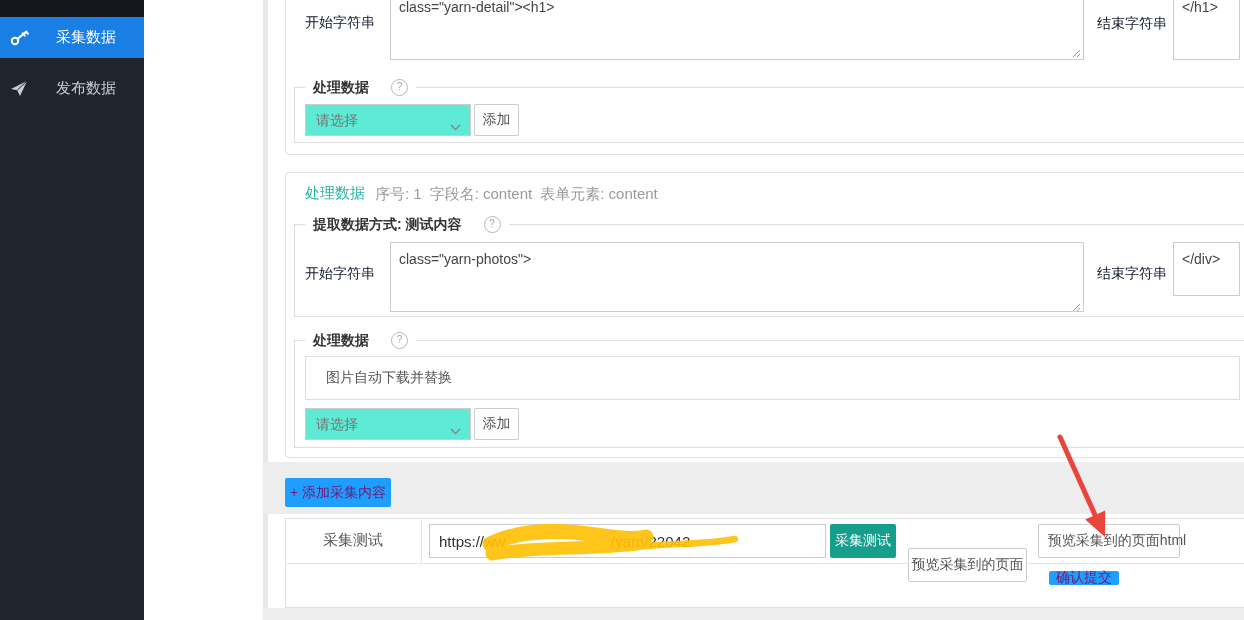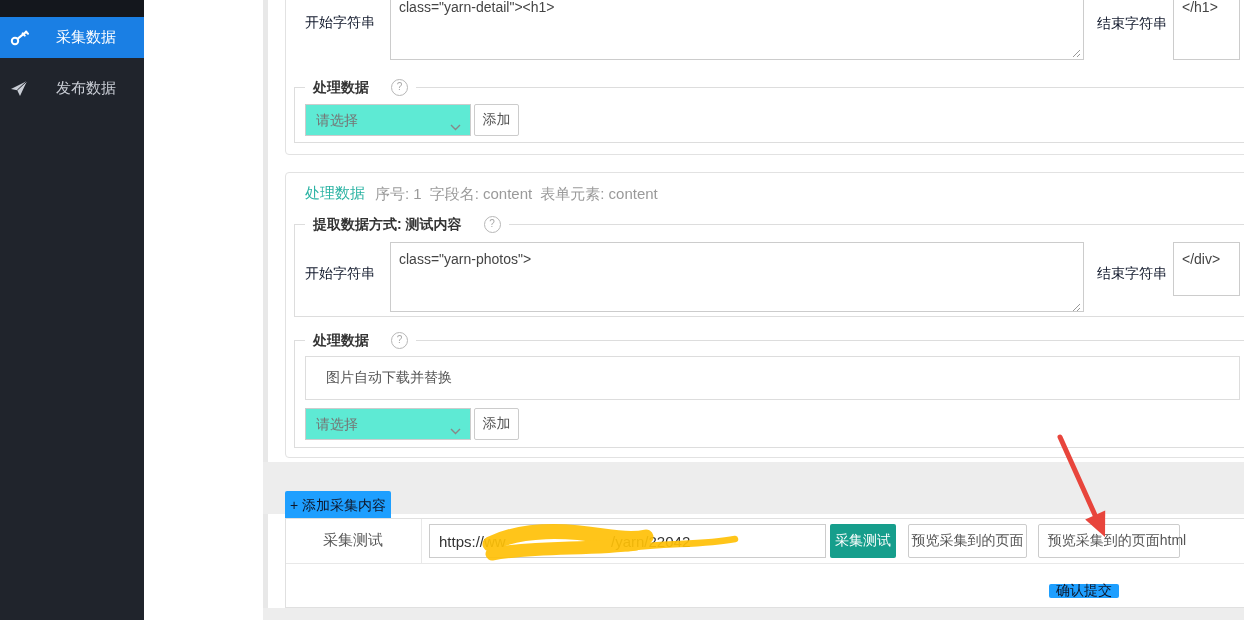--- a/index.html
+++ b/index.html
@@ -38,22 +38,22 @@
   .handle{pointer-events:none;}
 
   .sel{border:1px solid #ccc;background:#5eead4;color:#757575;font-size:14px;
        padding:1px 10px;appearance:none;-webkit-appearance:none;outline:none;
        font-family:"Liberation Sans",sans-serif;width:100%;height:100%;}
   .sel-wrap{width:166px;height:32px;}
   .sel-chev{position:absolute;right:10px;top:13px;}
 
   .btn-plain{background:#fff;border:1px solid #ccc;border-radius:2px;color:#555;font-size:14px;
              display:flex;align-items:center;justify-content:center;cursor:pointer;white-space:nowrap;}
-  .btn-blue{background:var(--accent_blue);border:none;border-radius:2px;color:#0f172a;font-size:14px;
-            display:flex;align-items:center;justify-content:center;cursor:pointer;white-space:nowrap;margin-top:13px;}
+  .btn-blue{background:var(--accent_blue);border:none;border-radius:2px;color:#701a75;font-size:14px;
+            display:flex;align-items:center;justify-content:center;cursor:pointer;white-space:nowrap;}
   .btn-green{background:var(--green);border:none;border-radius:2px;color:#fff;font-size:14px;
              display:flex;align-items:center;justify-content:center;cursor:pointer;white-space:nowrap;}
 
   .panel-title{font-size:15px;color:var(--teal_title);}
   .meta-row{display:flex;gap:8px;font-size:15px;color:#9a9a9a;}
 
   .rowbox{border:1px solid #ddd;background:#fff;display:flex;align-items:center;
           padding-left:20px;font-size:14px;color:#555;}
 
   
@@ -172,21 +172,21 @@
 <div class="abs divider" style="left:421px;top:519px;width:1px;height:44px;"></div>
 <div class="abs divider" style="left:286px;top:563px;width:973px;height:1px;"></div>
 <div class="abs cell-label" style="left:285px;top:518px;width:136px;height:45px;">采集测试</div>
 
 <div class="abs url-input" style="left:429px;top:524px;width:397px;height:34px;">
   <span class="seg" style="left:9px;">https://ww</span>
   <span class="seg" style="left:181px;">/yarn/22042</span>
 </div>
 
 <div class="abs btn-green" style="left:830px;top:524px;width:66px;height:34px;">采集测试</div>
-<div class="abs btn-plain" style="left:908px;top:524px;width:119px;height:34px;">预览采集到的页面</div>
+<div class="abs btn-plain" style="left:908px;top:548px;width:119px;height:34px;">预览采集到的页面</div>
 <div class="abs btn-plain" style="left:1038px;top:524px;width:142px;height:34px;padding-left:16px;">预览采集到的页面html</div>
 
 <div class="abs btn-blue" style="left:1049px;top:571px;width:70px;height:14px;">确认提交</div>
 
 <svg class="abs" style="left:478px;top:522px;" width="270" height="42">
   <g stroke="var(--highlight_yellow)" fill="none" stroke-linecap="round" opacity="0.92">
     <path d="M12 22 C45 6 90 8 125 14 C145 17 160 17 168 15" stroke-width="15"></path>
     <path d="M14 32 C60 24 110 28 158 22" stroke-width="13"></path>
     <path d="M150 26 C190 21 225 23 257 17" stroke-width="6.5"></path>
   </g>

